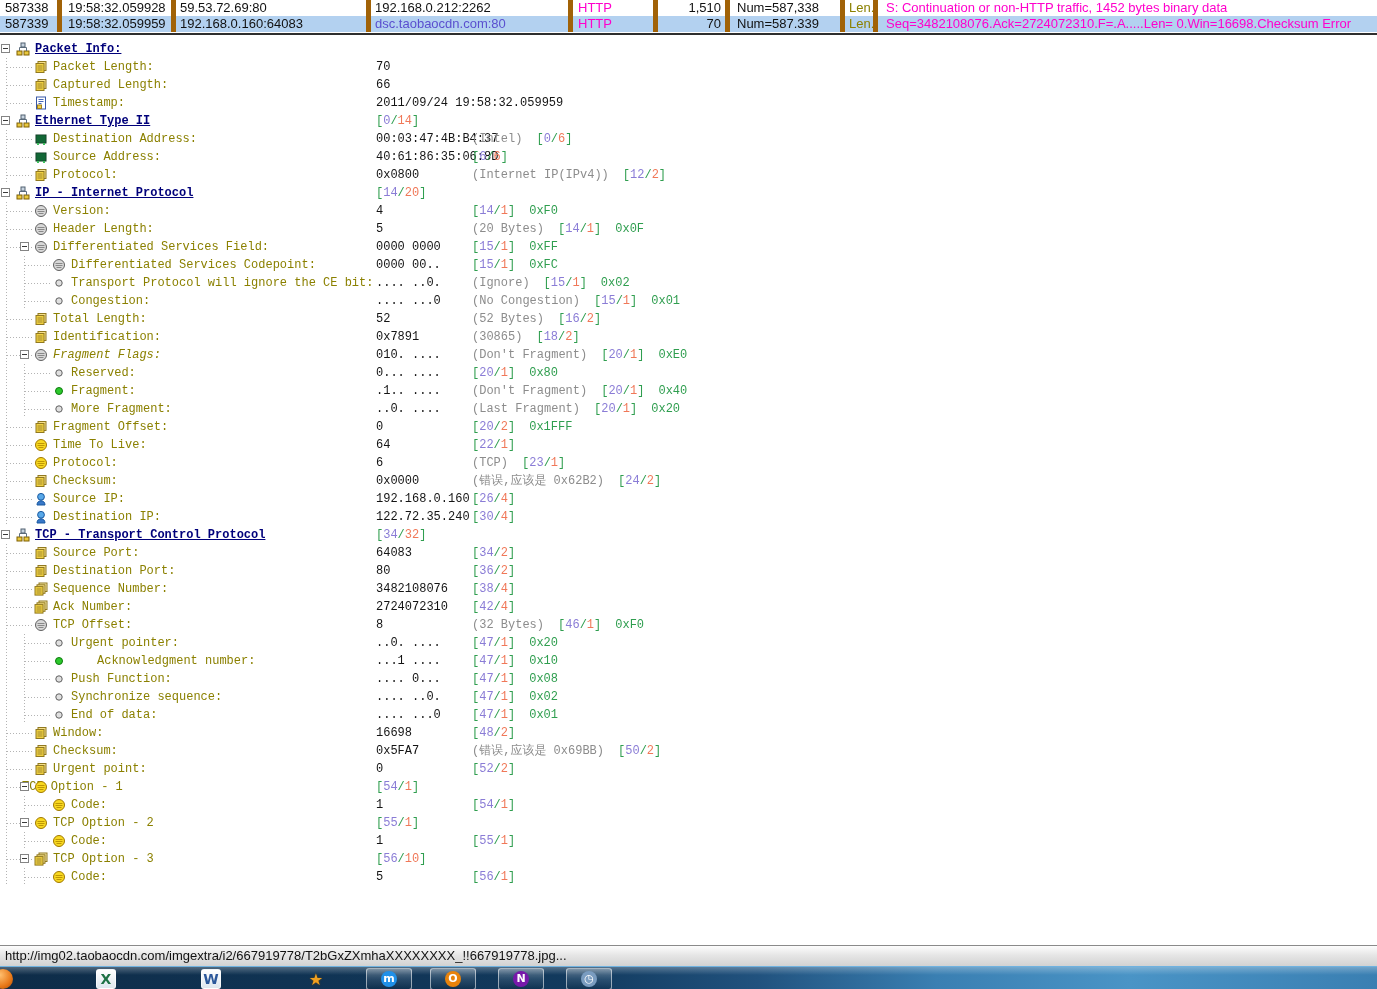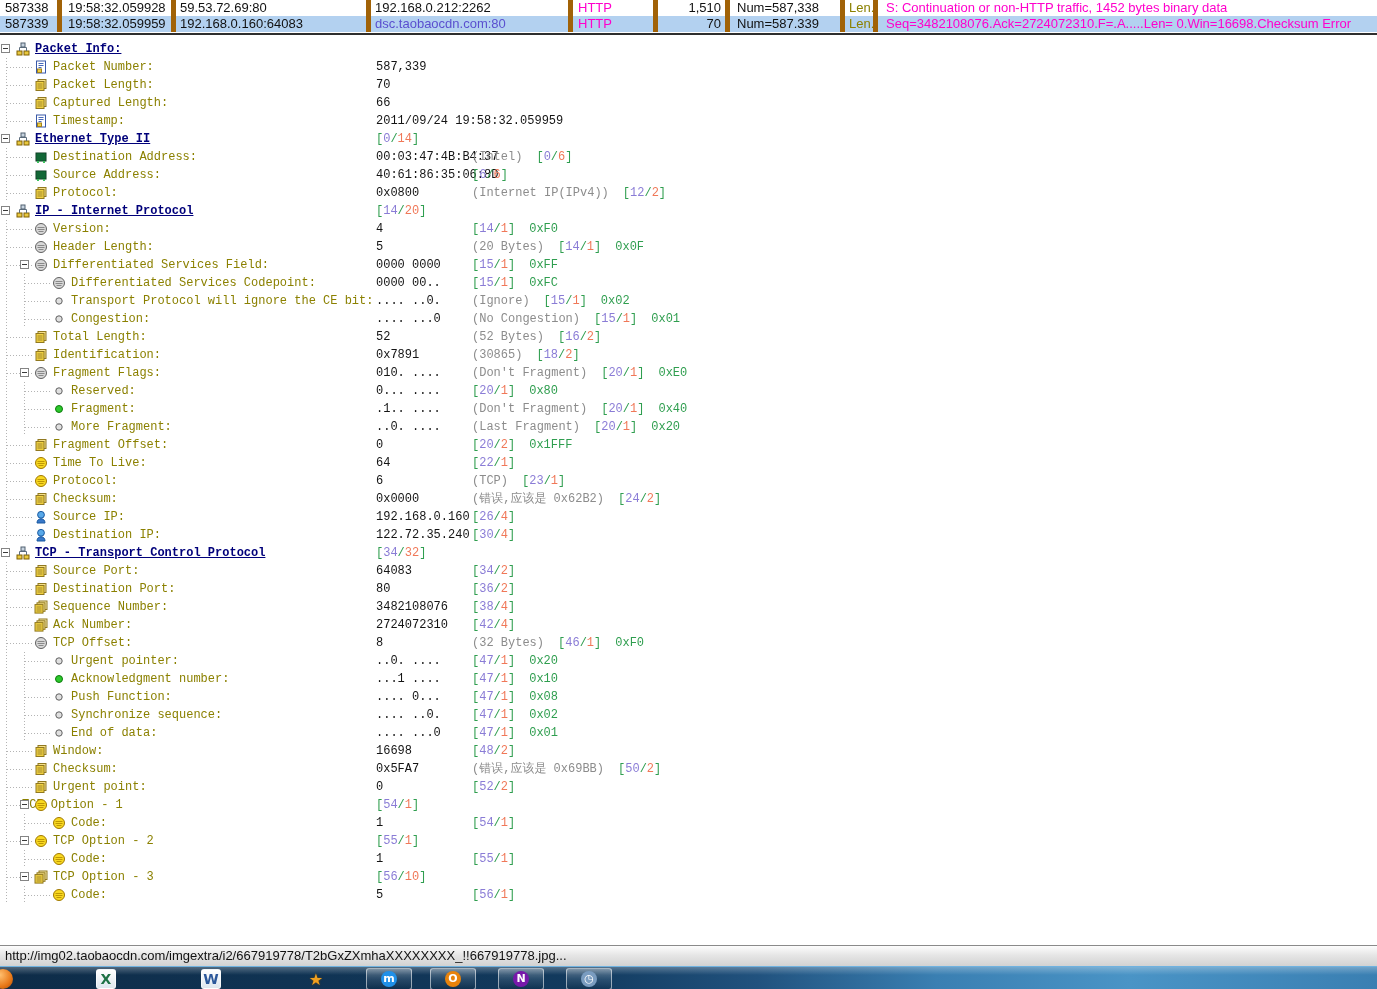--- a/index.html
+++ b/index.html
@@ -93,25 +93,20 @@
       </div>
     </div>
   <div class="decode-tree">
       <div class="trow hdr"><div class="exp" style="left: 1px;"></div><span class="ticon" style="left: 16px;"><svg viewBox="0 0 14 14">
             <rect x="1" y="9" width="5" height="4" fill="#e8c840" stroke="#806000"></rect>
             <rect x="8" y="9" width="5" height="4" fill="#e8c840" stroke="#806000"></rect>
             <path d="M3.5 9V5.5h7V9 M7 5.5V5" fill="none" stroke="#607080"></path>
             <rect x="5" y="1" width="4" height="4" fill="#c8d4e0" stroke="#506070"></rect>
           </svg></span><span class="lbl" style="margin-left: 35px; display: inline-block;">Packet Info:</span></div>
       <div class="trow"><div class="gv" style="left: 6px;"></div><div class="gh" style="left: 7px; width: 26px;"></div><span class="ticon" style="left: 34px;"><svg viewBox="0 0 14 14">
-            <rect x="2.5" y="1" width="9" height="12" fill="#fff" stroke="#3858a8"></rect>
-            <path d="M4.5 3.5h5M4.5 5.5h5M4.5 7.5h3" stroke="#4868b8" fill="none"></path>
-            <rect x="3.5" y="9" width="4" height="3.5" fill="#f0d040" stroke="#a08020"></rect>
-          </svg></span><span class="lbl" style="margin-left: 53px; display: inline-block;">Packet Number:</span><span class="val">587,339</span></div>
-      <div class="trow"><div class="gv" style="left: 6px;"></div><div class="gh" style="left: 7px; width: 26px;"></div><span class="ticon" style="left: 34px;"><svg viewBox="0 0 14 14">
             <rect x="4" y="1.5" width="8" height="9" fill="#f6e08a" stroke="#907820"></rect>
             <rect x="2" y="3.5" width="8" height="9" fill="#f0d040" stroke="#907820"></rect>
             <path d="M3.5 6h5M3.5 8h5M3.5 10h5" stroke="#a08830" fill="none"></path>
           </svg></span><span class="lbl" style="margin-left: 53px; display: inline-block;">Packet Length:</span><span class="val">70</span></div>
       <div class="trow"><div class="gv" style="left: 6px;"></div><div class="gh" style="left: 7px; width: 26px;"></div><span class="ticon" style="left: 34px;"><svg viewBox="0 0 14 14">
             <rect x="4" y="1.5" width="8" height="9" fill="#f6e08a" stroke="#907820"></rect>
             <rect x="2" y="3.5" width="8" height="9" fill="#f0d040" stroke="#907820"></rect>
             <path d="M3.5 6h5M3.5 8h5M3.5 10h5" stroke="#a08830" fill="none"></path>
           </svg></span><span class="lbl" style="margin-left: 53px; display: inline-block;">Captured Length:</span><span class="val">66</span></div>
       <div class="trow"><div class="gv" style="left: 6px;"></div><div class="gh" style="left: 7px; width: 26px;"></div><span class="ticon" style="left: 34px;"><svg viewBox="0 0 14 14">
@@ -176,21 +171,21 @@
             <path d="M3.5 6h5M3.5 8h5M3.5 10h5" stroke="#a08830" fill="none"></path>
           </svg></span><span class="lbl" style="margin-left: 53px; display: inline-block;">Total Length:</span><span class="val">52</span><span class="det"><span class="note">(52 Bytes)</span><span class="br"><span class="g">[</span><span class="o">16</span><span class="g">/</span><span class="l">2</span><span class="g">]</span></span></span></div>
       <div class="trow"><div class="gv" style="left: 6px;"></div><div class="gh" style="left: 7px; width: 26px;"></div><span class="ticon" style="left: 34px;"><svg viewBox="0 0 14 14">
             <rect x="4" y="1.5" width="8" height="9" fill="#f6e08a" stroke="#907820"></rect>
             <rect x="2" y="3.5" width="8" height="9" fill="#f0d040" stroke="#907820"></rect>
             <path d="M3.5 6h5M3.5 8h5M3.5 10h5" stroke="#a08830" fill="none"></path>
           </svg></span><span class="lbl" style="margin-left: 53px; display: inline-block;">Identification:</span><span class="val">0x7891</span><span class="det"><span class="note">(30865)</span><span class="br"><span class="g">[</span><span class="o">18</span><span class="g">/</span><span class="l">2</span><span class="g">]</span></span></span></div>
       <div class="trow"><div class="gv" style="left: 6px;"></div><div class="gh" style="left: 7px; width: 26px;"></div><div class="exp" style="left: 20px;"></div><span class="ticon" style="left: 34px;"><svg viewBox="0 0 14 14">
             <circle cx="7" cy="7" r="5.5" fill="#d8d8d8" stroke="#606060"></circle>
             <path d="M3.5 5.5h7M3.5 7.5h7M4.5 9.5h5" stroke="#808080" stroke-width="0.9" fill="none"></path>
-          </svg></span><span class="lbl" style="margin-left: 53px; display: inline-block;">Fragment Flags:</span><span class="val">010. ....</span><span class="det"><span class="note">(Don't Fragment)</span><span class="br"><span class="g">[</span><span class="o">20</span><span class="g">/</span><span class="l">1</span><span class="g">]</span></span><span class="hx">0xE0</span></span></div>
+          </svg></span><span class="lbl" style="margin-left: 53px; display: inline-block; font-style: italic;">Fragment Flags:</span><span class="val">010. ....</span><span class="det"><span class="note">(Don't Fragment)</span><span class="br"><span class="g">[</span><span class="o">20</span><span class="g">/</span><span class="l">1</span><span class="g">]</span></span><span class="hx">0xE0</span></span></div>
       <div class="trow"><div class="gv" style="left: 6px;"></div><div class="gh" style="left: 25px; width: 26px;"></div><div class="gv" style="left: 24px;"></div><span class="ticon" style="left: 52px;"><svg viewBox="0 0 14 14">
             <circle cx="7" cy="7" r="3.2" fill="#e0e0e0" stroke="#606060"></circle>
           </svg></span><span class="lbl" style="margin-left: 71px; display: inline-block;">Reserved:</span><span class="val">0... ....</span><span class="det"><span class="br"><span class="g">[</span><span class="o">20</span><span class="g">/</span><span class="l">1</span><span class="g">]</span></span><span class="hx">0x80</span></span></div>
       <div class="trow"><div class="gv" style="left: 6px;"></div><div class="gh" style="left: 25px; width: 26px;"></div><div class="gv" style="left: 24px;"></div><span class="ticon" style="left: 52px;"><svg viewBox="0 0 14 14">
             <circle cx="7" cy="7" r="3.5" fill="#2cc82c" stroke="#0c7a0c"></circle>
           </svg></span><span class="lbl" style="margin-left: 71px; display: inline-block;">Fragment:</span><span class="val">.1.. ....</span><span class="det"><span class="note">(Don't Fragment)</span><span class="br"><span class="g">[</span><span class="o">20</span><span class="g">/</span><span class="l">1</span><span class="g">]</span></span><span class="hx">0x40</span></span></div>
       <div class="trow"><div class="gv" style="left: 6px;"></div><div class="gh" style="left: 25px; width: 26px;"></div><div class="gv" style="left: 24px;"></div><span class="ticon" style="left: 52px;"><svg viewBox="0 0 14 14">
             <circle cx="7" cy="7" r="3.2" fill="#e0e0e0" stroke="#606060"></circle>
           </svg></span><span class="lbl" style="margin-left: 71px; display: inline-block;">More Fragment:</span><span class="val">..0. ....</span><span class="det"><span class="note">(Last Fragment)</span><span class="br"><span class="g">[</span><span class="o">20</span><span class="g">/</span><span class="l">1</span><span class="g">]</span></span><span class="hx">0x20</span></span></div>
       <div class="trow"><div class="gv" style="left: 6px;"></div><div class="gh" style="left: 7px; width: 26px;"></div><span class="ticon" style="left: 34px;"><svg viewBox="0 0 14 14">
@@ -249,21 +244,21 @@
           </svg></span><span class="lbl" style="margin-left: 53px; display: inline-block;">Ack Number:</span><span class="val">2724072310</span><span class="det"><span class="br"><span class="g">[</span><span class="o">42</span><span class="g">/</span><span class="l">4</span><span class="g">]</span></span></span></div>
       <div class="trow"><div class="gv" style="left: 6px;"></div><div class="gh" style="left: 7px; width: 26px;"></div><span class="ticon" style="left: 34px;"><svg viewBox="0 0 14 14">
             <circle cx="7" cy="7" r="5.5" fill="#d8d8d8" stroke="#606060"></circle>
             <path d="M3.5 5.5h7M3.5 7.5h7M4.5 9.5h5" stroke="#808080" stroke-width="0.9" fill="none"></path>
           </svg></span><span class="lbl" style="margin-left: 53px; display: inline-block;">TCP Offset:</span><span class="val">8</span><span class="det"><span class="note">(32 Bytes)</span><span class="br"><span class="g">[</span><span class="o">46</span><span class="g">/</span><span class="l">1</span><span class="g">]</span></span><span class="hx">0xF0</span></span></div>
       <div class="trow"><div class="gv" style="left: 6px;"></div><div class="gh" style="left: 25px; width: 26px;"></div><div class="gv" style="left: 24px;"></div><span class="ticon" style="left: 52px;"><svg viewBox="0 0 14 14">
             <circle cx="7" cy="7" r="3.2" fill="#e0e0e0" stroke="#606060"></circle>
           </svg></span><span class="lbl" style="margin-left: 71px; display: inline-block;">Urgent pointer:</span><span class="val">..0. ....</span><span class="det"><span class="br"><span class="g">[</span><span class="o">47</span><span class="g">/</span><span class="l">1</span><span class="g">]</span></span><span class="hx">0x20</span></span></div>
       <div class="trow"><div class="gv" style="left: 6px;"></div><div class="gh" style="left: 25px; width: 26px;"></div><div class="gv" style="left: 24px;"></div><span class="ticon" style="left: 52px;"><svg viewBox="0 0 14 14">
             <circle cx="7" cy="7" r="3.5" fill="#2cc82c" stroke="#0c7a0c"></circle>
-          </svg></span><span class="lbl" style="margin-left: 71px; display: inline-block;">Acknowledgment number:</span><span class="val">...1 ....</span><span class="det"><span class="br"><span class="g">[</span><span class="o">47</span><span class="g">/</span><span class="l">1</span><span class="g">]</span></span><span class="hx">0x10</span></span></div>
+          </svg></span><span class="lbl" style="margin-left: 97px; display: inline-block;">Acknowledgment number:</span><span class="val">...1 ....</span><span class="det"><span class="br"><span class="g">[</span><span class="o">47</span><span class="g">/</span><span class="l">1</span><span class="g">]</span></span><span class="hx">0x10</span></span></div>
       <div class="trow"><div class="gv" style="left: 6px;"></div><div class="gh" style="left: 25px; width: 26px;"></div><div class="gv" style="left: 24px;"></div><span class="ticon" style="left: 52px;"><svg viewBox="0 0 14 14">
             <circle cx="7" cy="7" r="3.2" fill="#e0e0e0" stroke="#606060"></circle>
           </svg></span><span class="lbl" style="margin-left: 71px; display: inline-block;">Push Function:</span><span class="val">.... 0...</span><span class="det"><span class="br"><span class="g">[</span><span class="o">47</span><span class="g">/</span><span class="l">1</span><span class="g">]</span></span><span class="hx">0x08</span></span></div>
       <div class="trow"><div class="gv" style="left: 6px;"></div><div class="gh" style="left: 25px; width: 26px;"></div><div class="gv" style="left: 24px;"></div><span class="ticon" style="left: 52px;"><svg viewBox="0 0 14 14">
             <circle cx="7" cy="7" r="3.2" fill="#e0e0e0" stroke="#606060"></circle>
           </svg></span><span class="lbl" style="margin-left: 71px; display: inline-block;">Synchronize sequence:</span><span class="val">.... ..0.</span><span class="det"><span class="br"><span class="g">[</span><span class="o">47</span><span class="g">/</span><span class="l">1</span><span class="g">]</span></span><span class="hx">0x02</span></span></div>
       <div class="trow"><div class="gv" style="left: 6px;"></div><div class="gh" style="left: 25px; width: 26px;"></div><div class="gv" style="left: 24px;"></div><span class="ticon" style="left: 52px;"><svg viewBox="0 0 14 14">
             <circle cx="7" cy="7" r="3.2" fill="#e0e0e0" stroke="#606060"></circle>
           </svg></span><span class="lbl" style="margin-left: 71px; display: inline-block;">End of data:</span><span class="val">.... ...0</span><span class="det"><span class="br"><span class="g">[</span><span class="o">47</span><span class="g">/</span><span class="l">1</span><span class="g">]</span></span><span class="hx">0x01</span></span></div>
       <div class="trow"><div class="gv" style="left: 6px;"></div><div class="gh" style="left: 7px; width: 26px;"></div><span class="ticon" style="left: 34px;"><svg viewBox="0 0 14 14">

